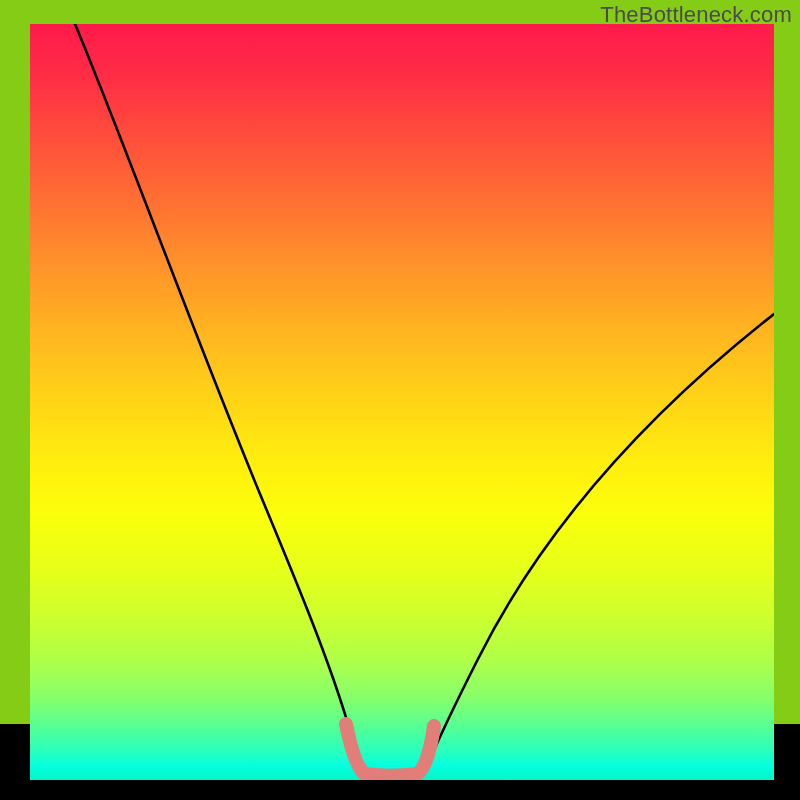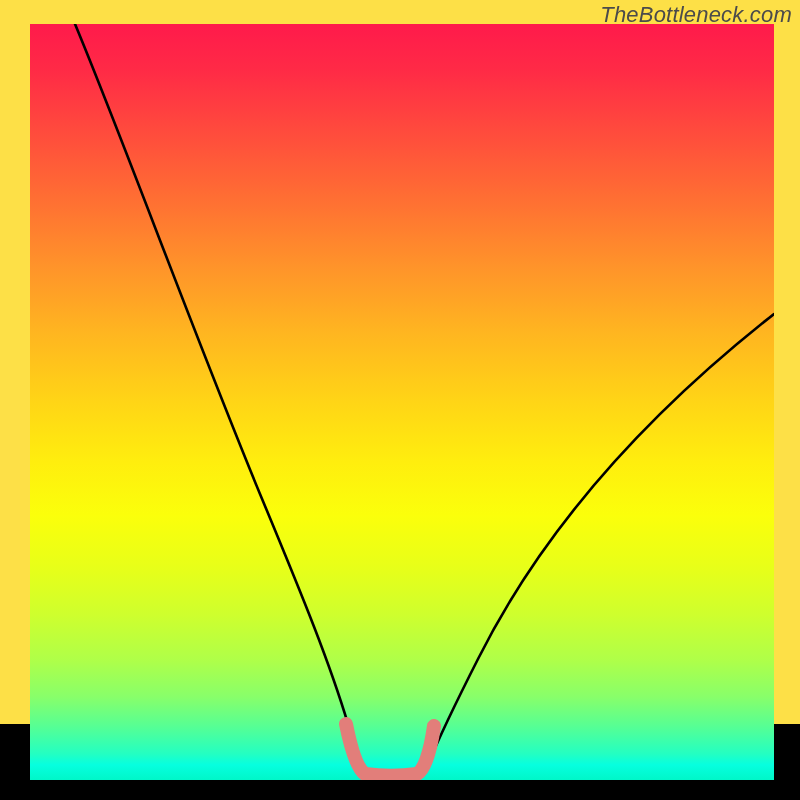--- a/index.html
+++ b/index.html
@@ -8,22 +8,21 @@
     width: 800px;
     height: 800px;
     background: #000;
     overflow: hidden;
     font-family: Arial, Helvetica, sans-serif;
   }
   .frame {
     position: relative;
     width: 800px;
     height: 724px;
-    background: #fde047;
-    font-style: italic;
+    background: #84cc16;
   }
   .watermark {
     position: absolute;
     top: 2px;
     right: 8px;
     font-size: 22px;
     font-weight: 500;
     color: #4b4b4b;
     letter-spacing: 0.2px;
     z-index: 5;

